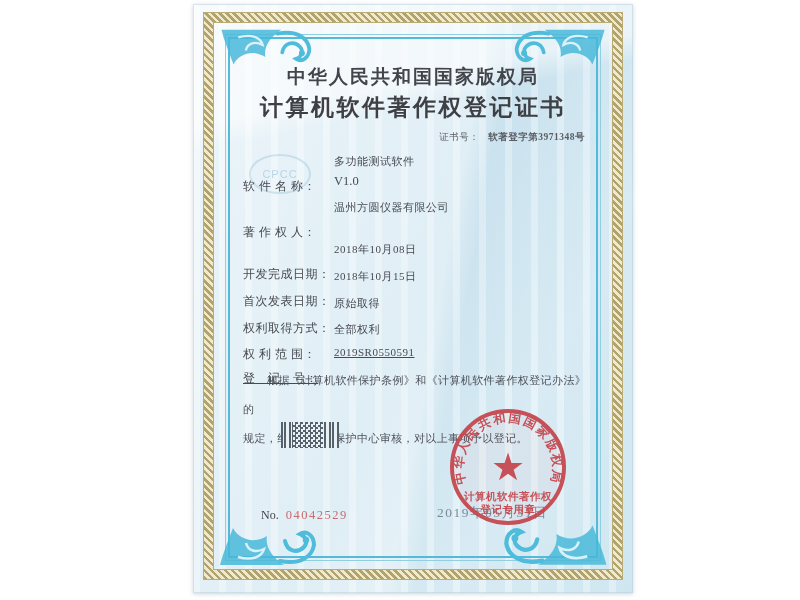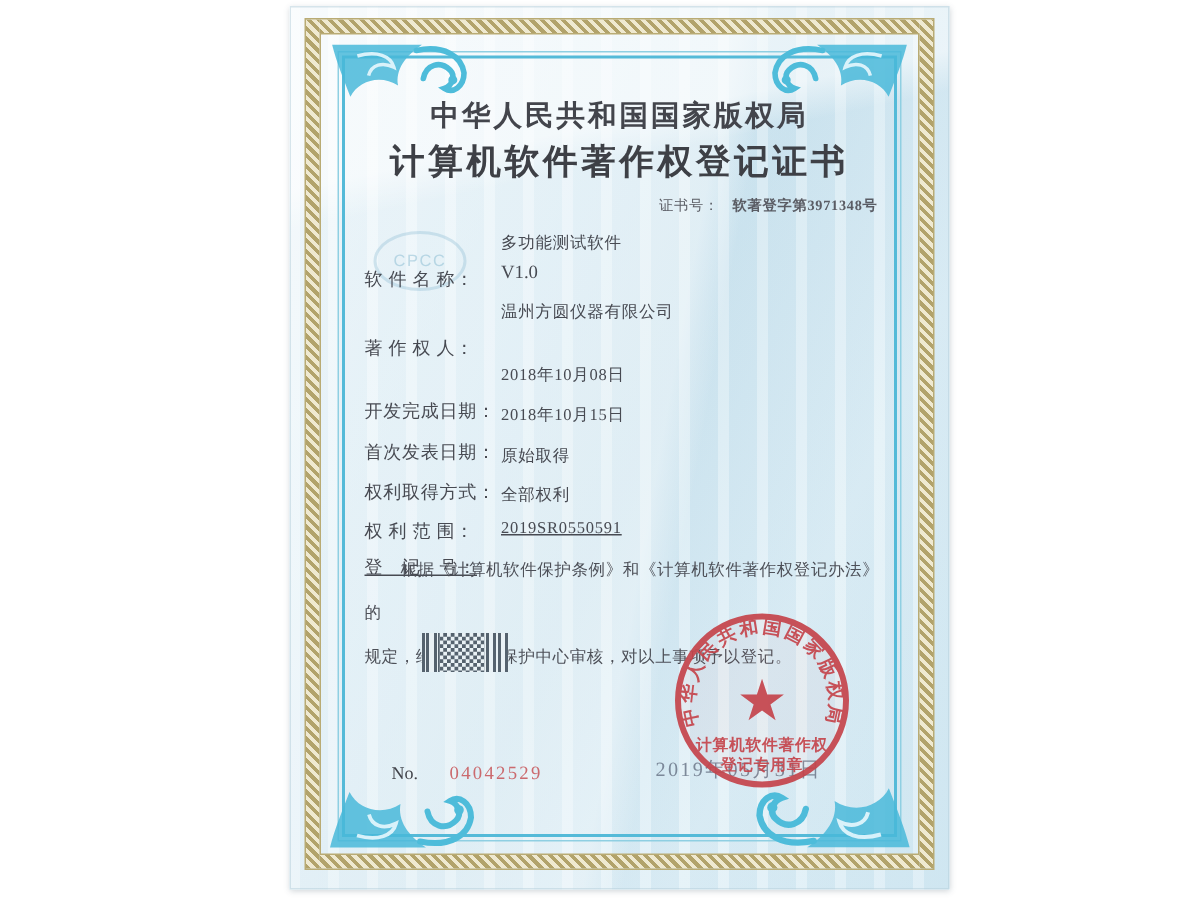--- a/index.html
+++ b/index.html
@@ -68,21 +68,21 @@
              background:repeating-linear-gradient(90deg,#55626e 0 2px,#e9f1f5 2px 3px,#55626e 3px 5px,#e9f1f5 5px 8px); }
   .barcode::after { content:""; position:absolute; left:12px; top:0; width:30px; height:100%;
              background:conic-gradient(#55626e 25%, #e9f1f5 0 50%, #55626e 0 75%, #e9f1f5 0) 0 0/5px 5px; }
 
   
   .issue-date { position:absolute; left:244px; top:500px; font-size:13.5px;
                 color:rgba(104,115,133,.82); letter-spacing:1.5px; z-index:1; }
   .seal { position:absolute; left:252px; top:400px; width:126px; height:126px;
           z-index:2; opacity:.92; }
   .serial { position:absolute; left:68px; top:504px; font-size:12px; color:#41434a; }
-  .serial .num { color:#cb6a6e; font-size:12.5px; letter-spacing:1.5px; margin-left:21px; }
+  .serial .num { color:#cb6a6e; font-size:12.5px; letter-spacing:1.5px; margin-left:7px; }
 </style>
 </head>
 <body>
 
 <div class="photo">
 
   <div class="gold-frame">
     <div class="gold-frame-inner"></div>
   </div>
 

